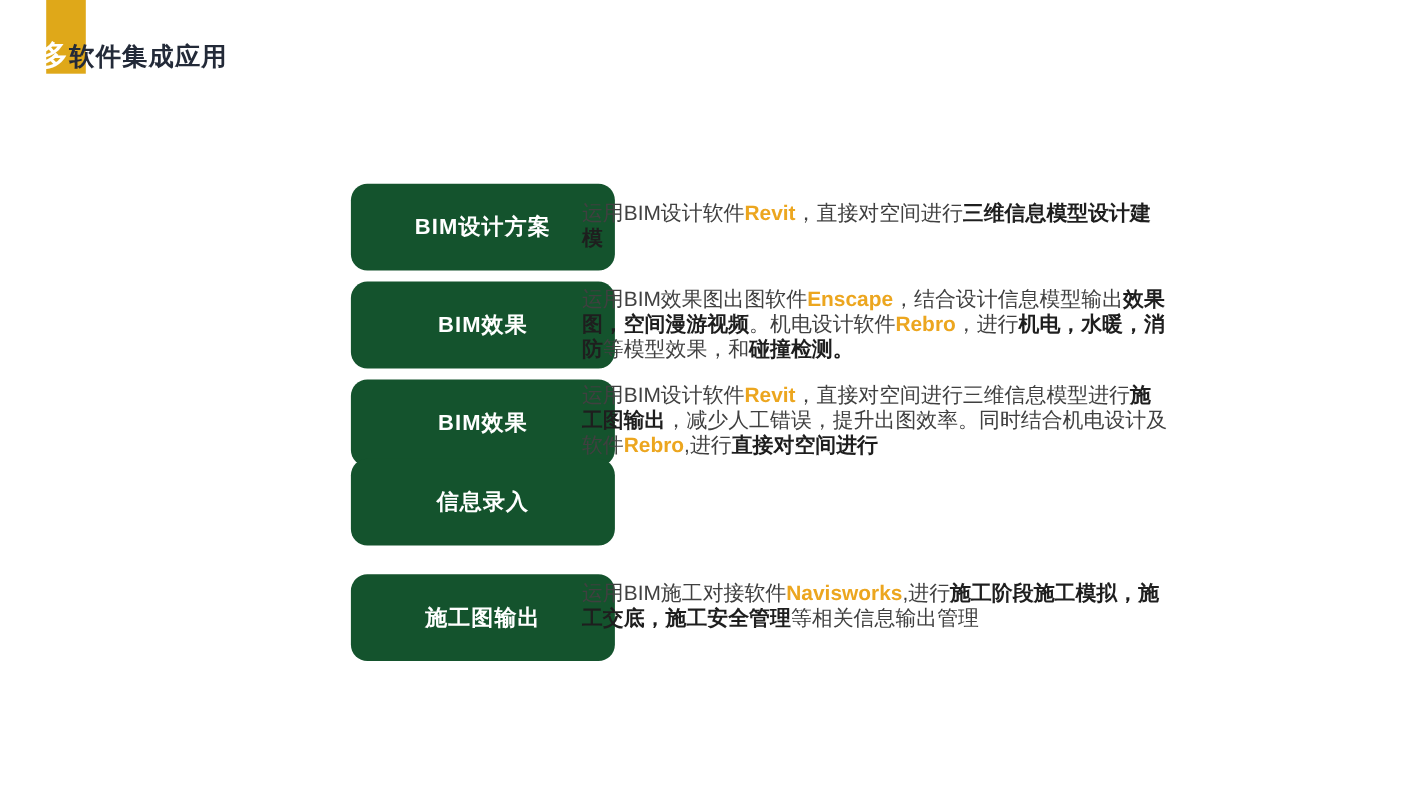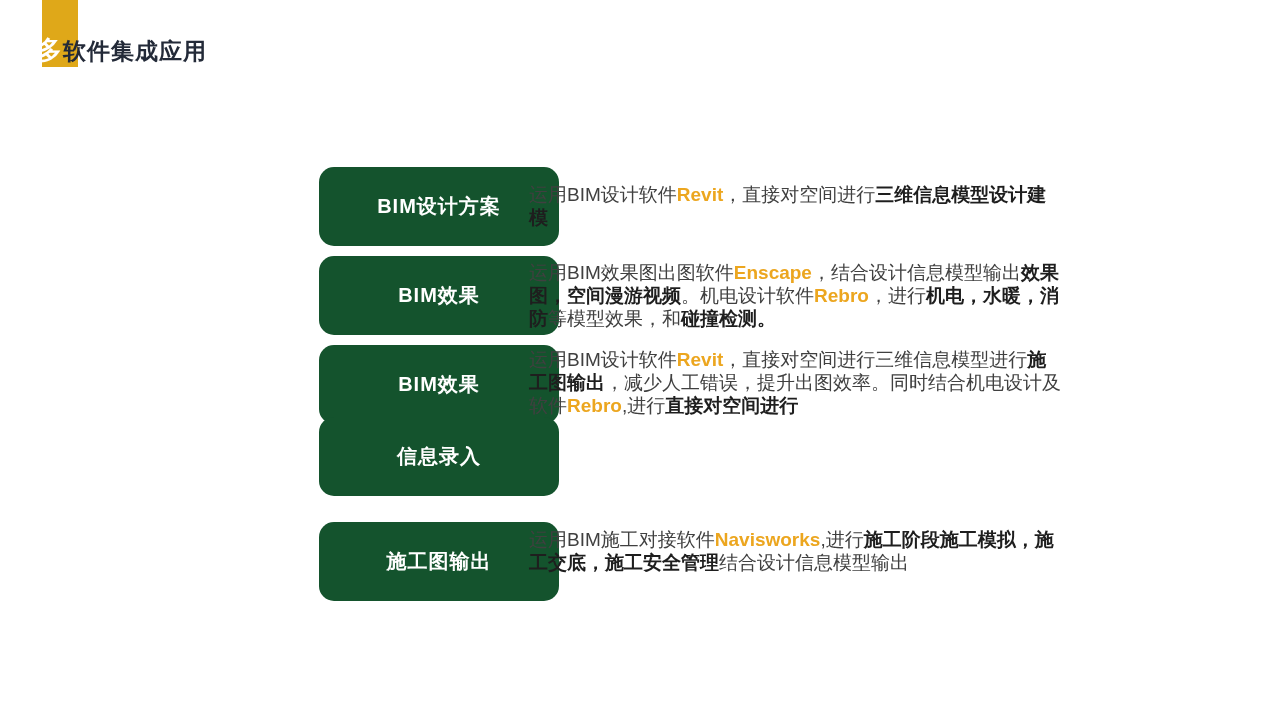--- a/index.html
+++ b/index.html
@@ -74,15 +74,15 @@
 
   <div class="pill" style="top:167px">BIM设计方案</div>
   <div class="pill" style="top:256px">BIM效果</div>
   <div class="pill" style="top:345px">BIM效果</div>
   <div class="pill" style="top:417px">信息录入</div>
   <div class="pill" style="top:522px">施工图输出</div>
 
   <p class="desc" style="top:183px"><span class="seg-normal">运用BIM设计软件</span><span class="seg-brand">Revit</span><span class="seg-normal">，直接对空间进行</span><span class="seg-bold">三维信息模型设计建模</span></p>
   <p class="desc" style="top:261px"><span class="seg-normal">运用BIM效果图出图软件</span><span class="seg-brand">Enscape</span><span class="seg-normal">，结合设计信息模型输出</span><span class="seg-bold">效果图，空间漫游视频</span><span class="seg-normal">。机电设计软件</span><span class="seg-brand">Rebro</span><span class="seg-normal">，进行</span><span class="seg-bold">机电，水暖，消防</span><span class="seg-normal">等模型效果，和</span><span class="seg-bold">碰撞检测。</span></p>
   <p class="desc" style="top:348px"><span class="seg-normal">运用BIM设计软件</span><span class="seg-brand">Revit</span><span class="seg-normal">，直接对空间进行三维信息模型进行</span><span class="seg-bold">施工图输出</span><span class="seg-normal">，减少人工错误，提升出图效率。同时结合机电设计及软件</span><span class="seg-brand">Rebro</span><span class="seg-normal">,进行</span><span class="seg-bold">直接对空间进行</span></p>
-  <p class="desc" style="top:528px"><span class="seg-normal">运用BIM施工对接软件</span><span class="seg-brand">Navisworks</span><span class="seg-normal">,进行</span><span class="seg-bold">施工阶段施工模拟，施工交底，施工安全管理</span><span class="seg-normal">结合设计信息模型输出</span></p>
+  <p class="desc" style="top:528px"><span class="seg-normal">运用BIM施工对接软件</span><span class="seg-brand">Navisworks</span><span class="seg-normal">,进行</span><span class="seg-bold">施工阶段施工模拟，施工交底，施工安全管理</span><span class="seg-normal">等相关信息输出管理</span></p>
 
 </div>
 
 </body></html>

